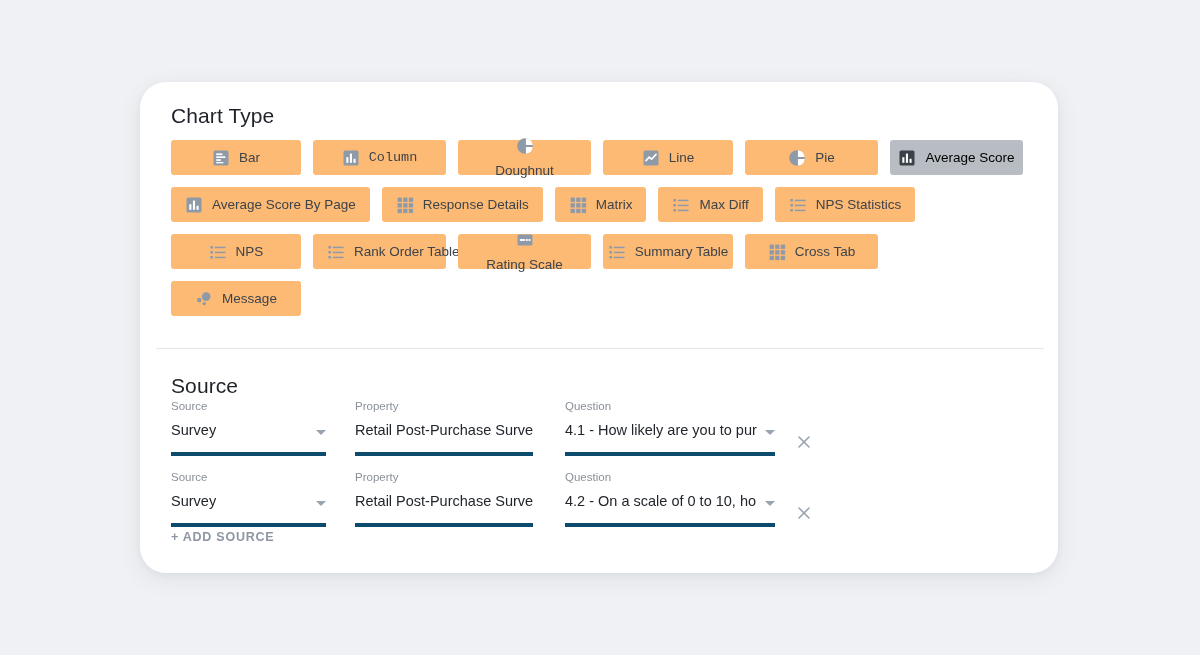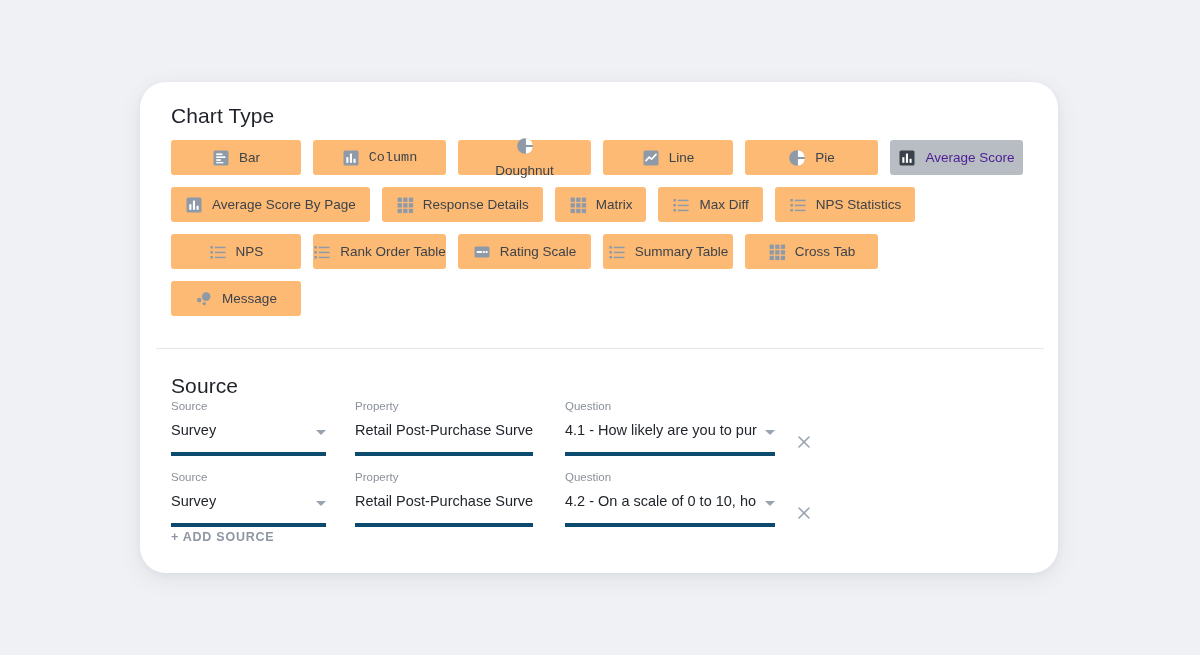--- a/index.html
+++ b/index.html
@@ -55,21 +55,21 @@
     cursor: pointer;
     user-select: none;
   }
   .ct-btn .ct-label {
     font-size: 13.5px;
     color: #3d434b;
     white-space: nowrap;
     line-height: 1;
   }
   .ct-btn.selected { background: #b8bdc3; }
-  .ct-btn.selected .ct-label { color: #4c1d95; }
+  .ct-btn.selected .ct-label { color: #000000; }
   .ct-btn.selected .ic { color: #3b4149; }
   .ic { color: #8f9aa9; display: inline-flex; align-items: center; justify-content: center; width: 18px; height: 18px; flex: 0 0 18px; }
   .ic svg { display: block; }
 
   
   .src-rows { position: absolute; left: 31px; top: 325px; width: 860px; }
   .src-row {
     display: flex;
     align-items: flex-end;
     gap: 0px;
@@ -281,34 +281,34 @@
                 <rect x="1.4" y="3" width="2.5" height="2.5" fill="currentColor"></rect>
                 <rect x="5.8" y="3.7" width="10.8" height="1.5" fill="currentColor"></rect>
                 <rect x="1.4" y="8" width="2.5" height="2.5" fill="currentColor"></rect>
                 <rect x="5.8" y="8.7" width="10.8" height="1.5" fill="currentColor"></rect>
                 <rect x="1.4" y="13" width="2.5" height="2.5" fill="currentColor"></rect>
                 <rect x="5.8" y="13.7" width="10.8" height="1.5" fill="currentColor"></rect>
               </svg>
             </span>
             <span class="ct-label">NPS</span>
           </div>
-          <div class="ct-btn" style="width: 133px;">
+          <div class="ct-btn" style="width: 133px; justify-content: space-between;">
             <span class="ic">
               <svg width="18" height="18" viewBox="0 0 18 18">
                 <rect x="1.4" y="3" width="2.5" height="2.5" fill="currentColor"></rect>
                 <rect x="5.8" y="3.7" width="10.8" height="1.5" fill="currentColor"></rect>
                 <rect x="1.4" y="8" width="2.5" height="2.5" fill="currentColor"></rect>
                 <rect x="5.8" y="8.7" width="10.8" height="1.5" fill="currentColor"></rect>
                 <rect x="1.4" y="13" width="2.5" height="2.5" fill="currentColor"></rect>
                 <rect x="5.8" y="13.7" width="10.8" height="1.5" fill="currentColor"></rect>
               </svg>
             </span>
             <span class="ct-label">Rank Order Table</span>
           </div>
-          <div class="ct-btn" style="width: 133px;">
+          <div class="ct-btn" style="width: 133px; flex-direction: column;">
             <span class="ic">
               <svg width="18" height="18" viewBox="0 0 18 18">
                 <rect x="1.5" y="3.4" width="15" height="11.2" rx="1.6" fill="currentColor"></rect>
                 <rect x="3.8" y="8" width="5" height="2" fill="#fff"></rect>
                 <rect x="9.8" y="8" width="1.9" height="2" fill="#fff"></rect>
                 <rect x="12.6" y="8" width="1.9" height="2" fill="#fff"></rect>
               </svg>
             </span>
             <span class="ct-label">Rating Scale</span>
           </div>

